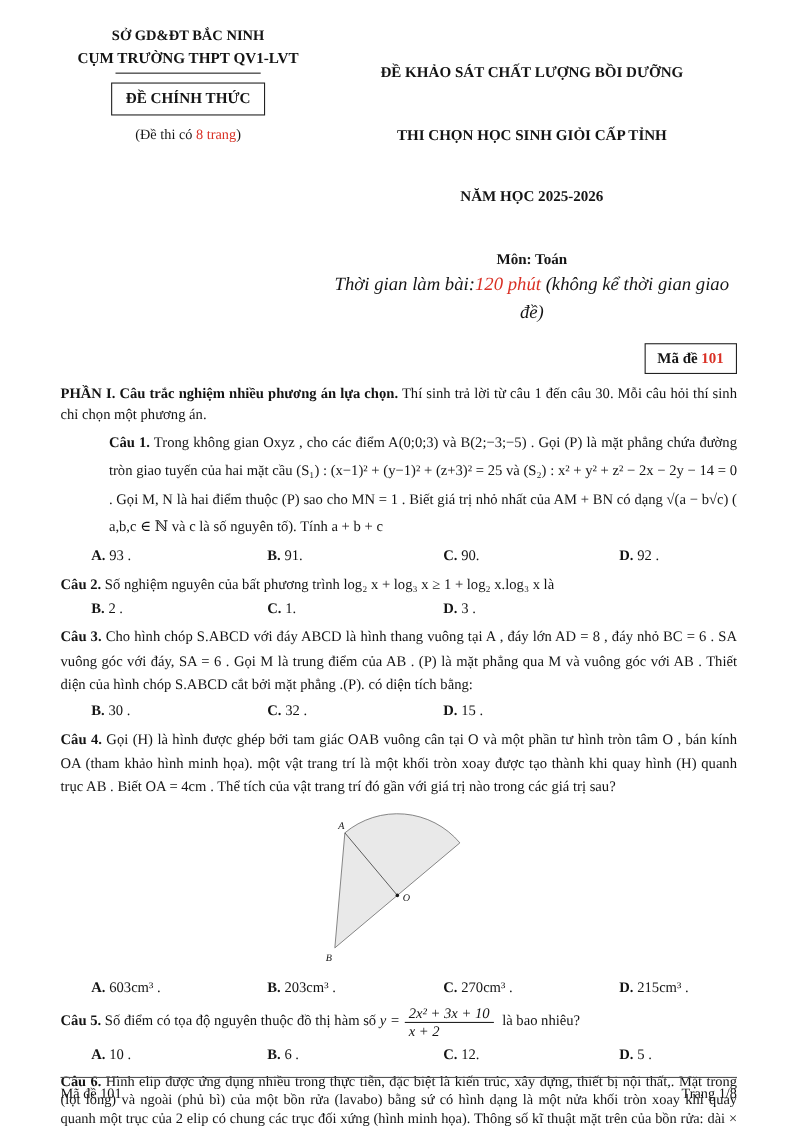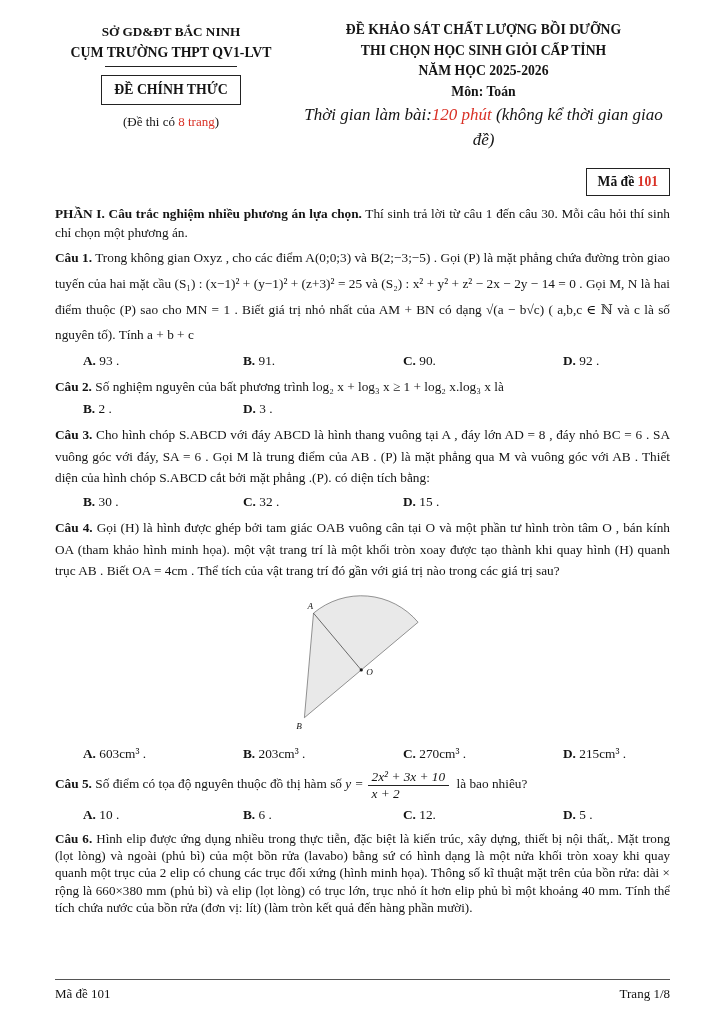--- a/index.html
+++ b/index.html
@@ -14,31 +14,31 @@
   .mi { font-style:italic; }
 
   .header { display:flex; gap:10px; }
   .h-left { width:232px; text-align:center; padding-top:6px; }
   .h-left .line1 { font-weight:700; font-size:13.2px; }
   .h-left .line2 { font-weight:700; font-size:13.8px; margin-top:2px; }
   .school-underline { width:132px; border-bottom:1.3px solid #222; margin:3px auto 7px auto; }
   .official-box { display:inline-block; border:1.3px solid #222; padding:4px 12px; font-weight:700; font-size:13.8px; margin:1px 0 8px 0; }
   .pages-note { font-size:13px; }
   .h-right { flex:1; text-align:center; padding-top:4px; }
-  .h-right .line { font-weight:700; font-size:13.7px; line-height:1.5; }
+  .h-right .line { font-weight:700; font-size:13.7px; line-height:1.5;margin-top:36px; }
   .time-note { font-style:italic; font-size:17px; margin-top:1px; }
 
   .code-row { display:flex; justify-content:flex-end; margin:16px 0 8px 0; }
   .code-box { border:1.4px solid #222; padding:3px 11px; font-weight:700; font-size:13.6px; }
 
   .part-heading { text-align:justify; margin:0 0 4px 0; }
 
   .q { margin-top:6px; }
   .q-text { text-align:justify; }
-  .loose { line-height:1.95; margin-top:-4px; }
+  .loose { line-height:1.95; margin-top:-4px;margin-left:44px; }
   .mid { line-height:1.62; }
   .q6-text { line-height:1.32; font-size:13.1px; }
 
   .opts { display:flex; padding-left:28px; margin:3px 0 2px 0;align-items:center; }
   .opt { width:160px; }
   .opt:last-child { width:auto; }
 
   .frac { display:inline-block; vertical-align:middle; text-align:left; font-style:italic; line-height:1.18; margin:0 4px; }
   .frac .num { display:block; border-bottom:1px solid #222; padding:0 4px; }
   .frac .den { display:block; padding:0 4px; }
@@ -86,20 +86,21 @@
     <span class="opt"><b>B.</b><span> 91.</span></span>
     <span class="opt"><b>C.</b><span> 90.</span></span>
     <span class="opt"><b>D.</b><span> 92 .</span></span>
   </div>
 </div>
 
 <div class="q">
   <p class="q-text"><b>Câu 2.</b><span> Số nghiệm nguyên của bất phương trình log₂ x + log₃ x ≥ 1 + log₂ x.log₃ x  là</span></p>
   <div class="opts">
     <span class="opt"><b>B.</b><span> 2 .</span></span>
+    <span class="opt"><b>C.</b><span> 1.</span></span>
     <span class="opt"><b>D.</b><span> 3 .</span></span>
   </div>
 </div>
 
 <div class="q">
   <p class="q-text mid"><b>Câu 3.</b><span> Cho hình chóp S.ABCD với đáy ABCD là hình thang vuông tại A , đáy lớn AD = 8 , đáy nhỏ BC = 6 . SA vuông góc với đáy, SA = 6 . Gọi M là trung điểm của AB . (P) là mặt phẳng qua M và vuông góc với AB . Thiết diện của hình chóp S.ABCD cắt bởi mặt phẳng .(P). có diện tích bằng:</span></p>
   <div class="opts">
     <span class="opt"><b>B.</b><span> 30 .</span></span>
     <span class="opt"><b>C.</b><span> 32 .</span></span>
     <span class="opt"><b>D.</b><span> 15 .</span></span>

